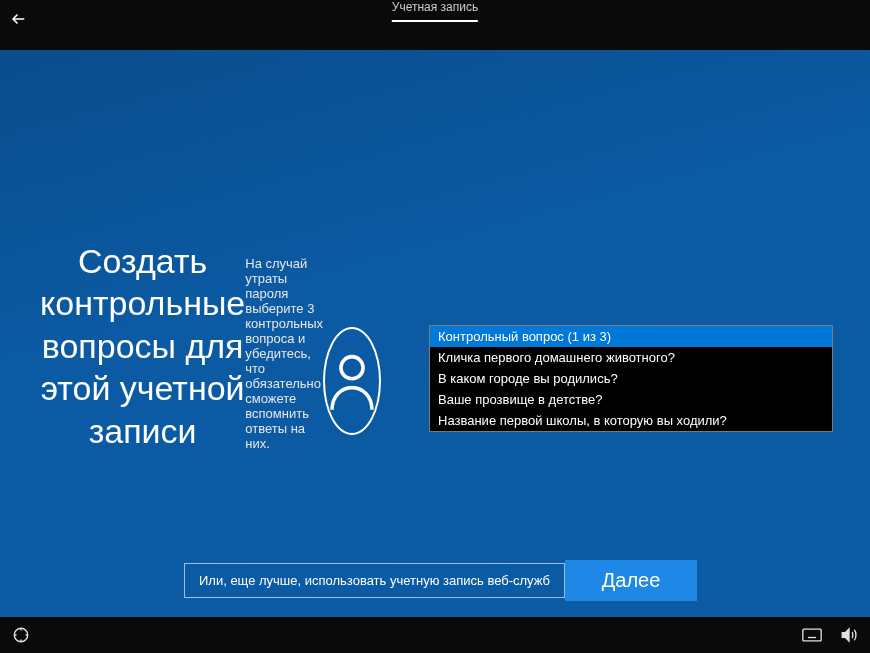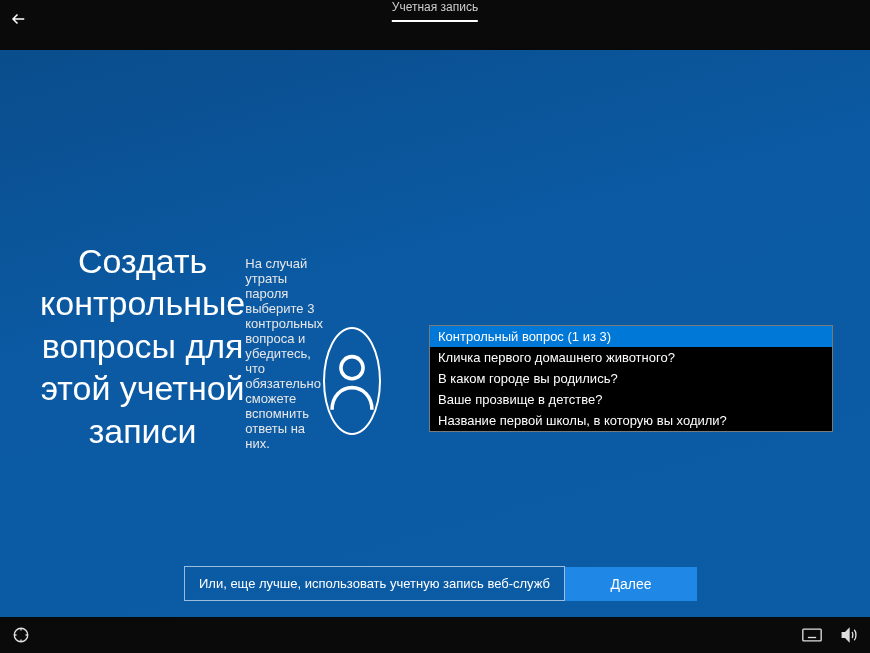--- a/index.html
+++ b/index.html
@@ -103,21 +103,21 @@
 .web-link {
   color: #fff;
   font-size: 13px;
   border: 1px solid rgba(255,255,255,0.6);
   padding: 9px 14px;
   cursor: pointer;
 }
 .next-btn {
   background: #1f87e5;
   color: #fff;
-  font-size: 14px;
+  font-size: 20px;
   padding: 9px 16px;
   width: 132px;
   text-align: center;
   cursor: pointer;
   border: none;
 }
 .taskbar {
   height: 36px;
   background: #0a0a0a;
   display: flex;

